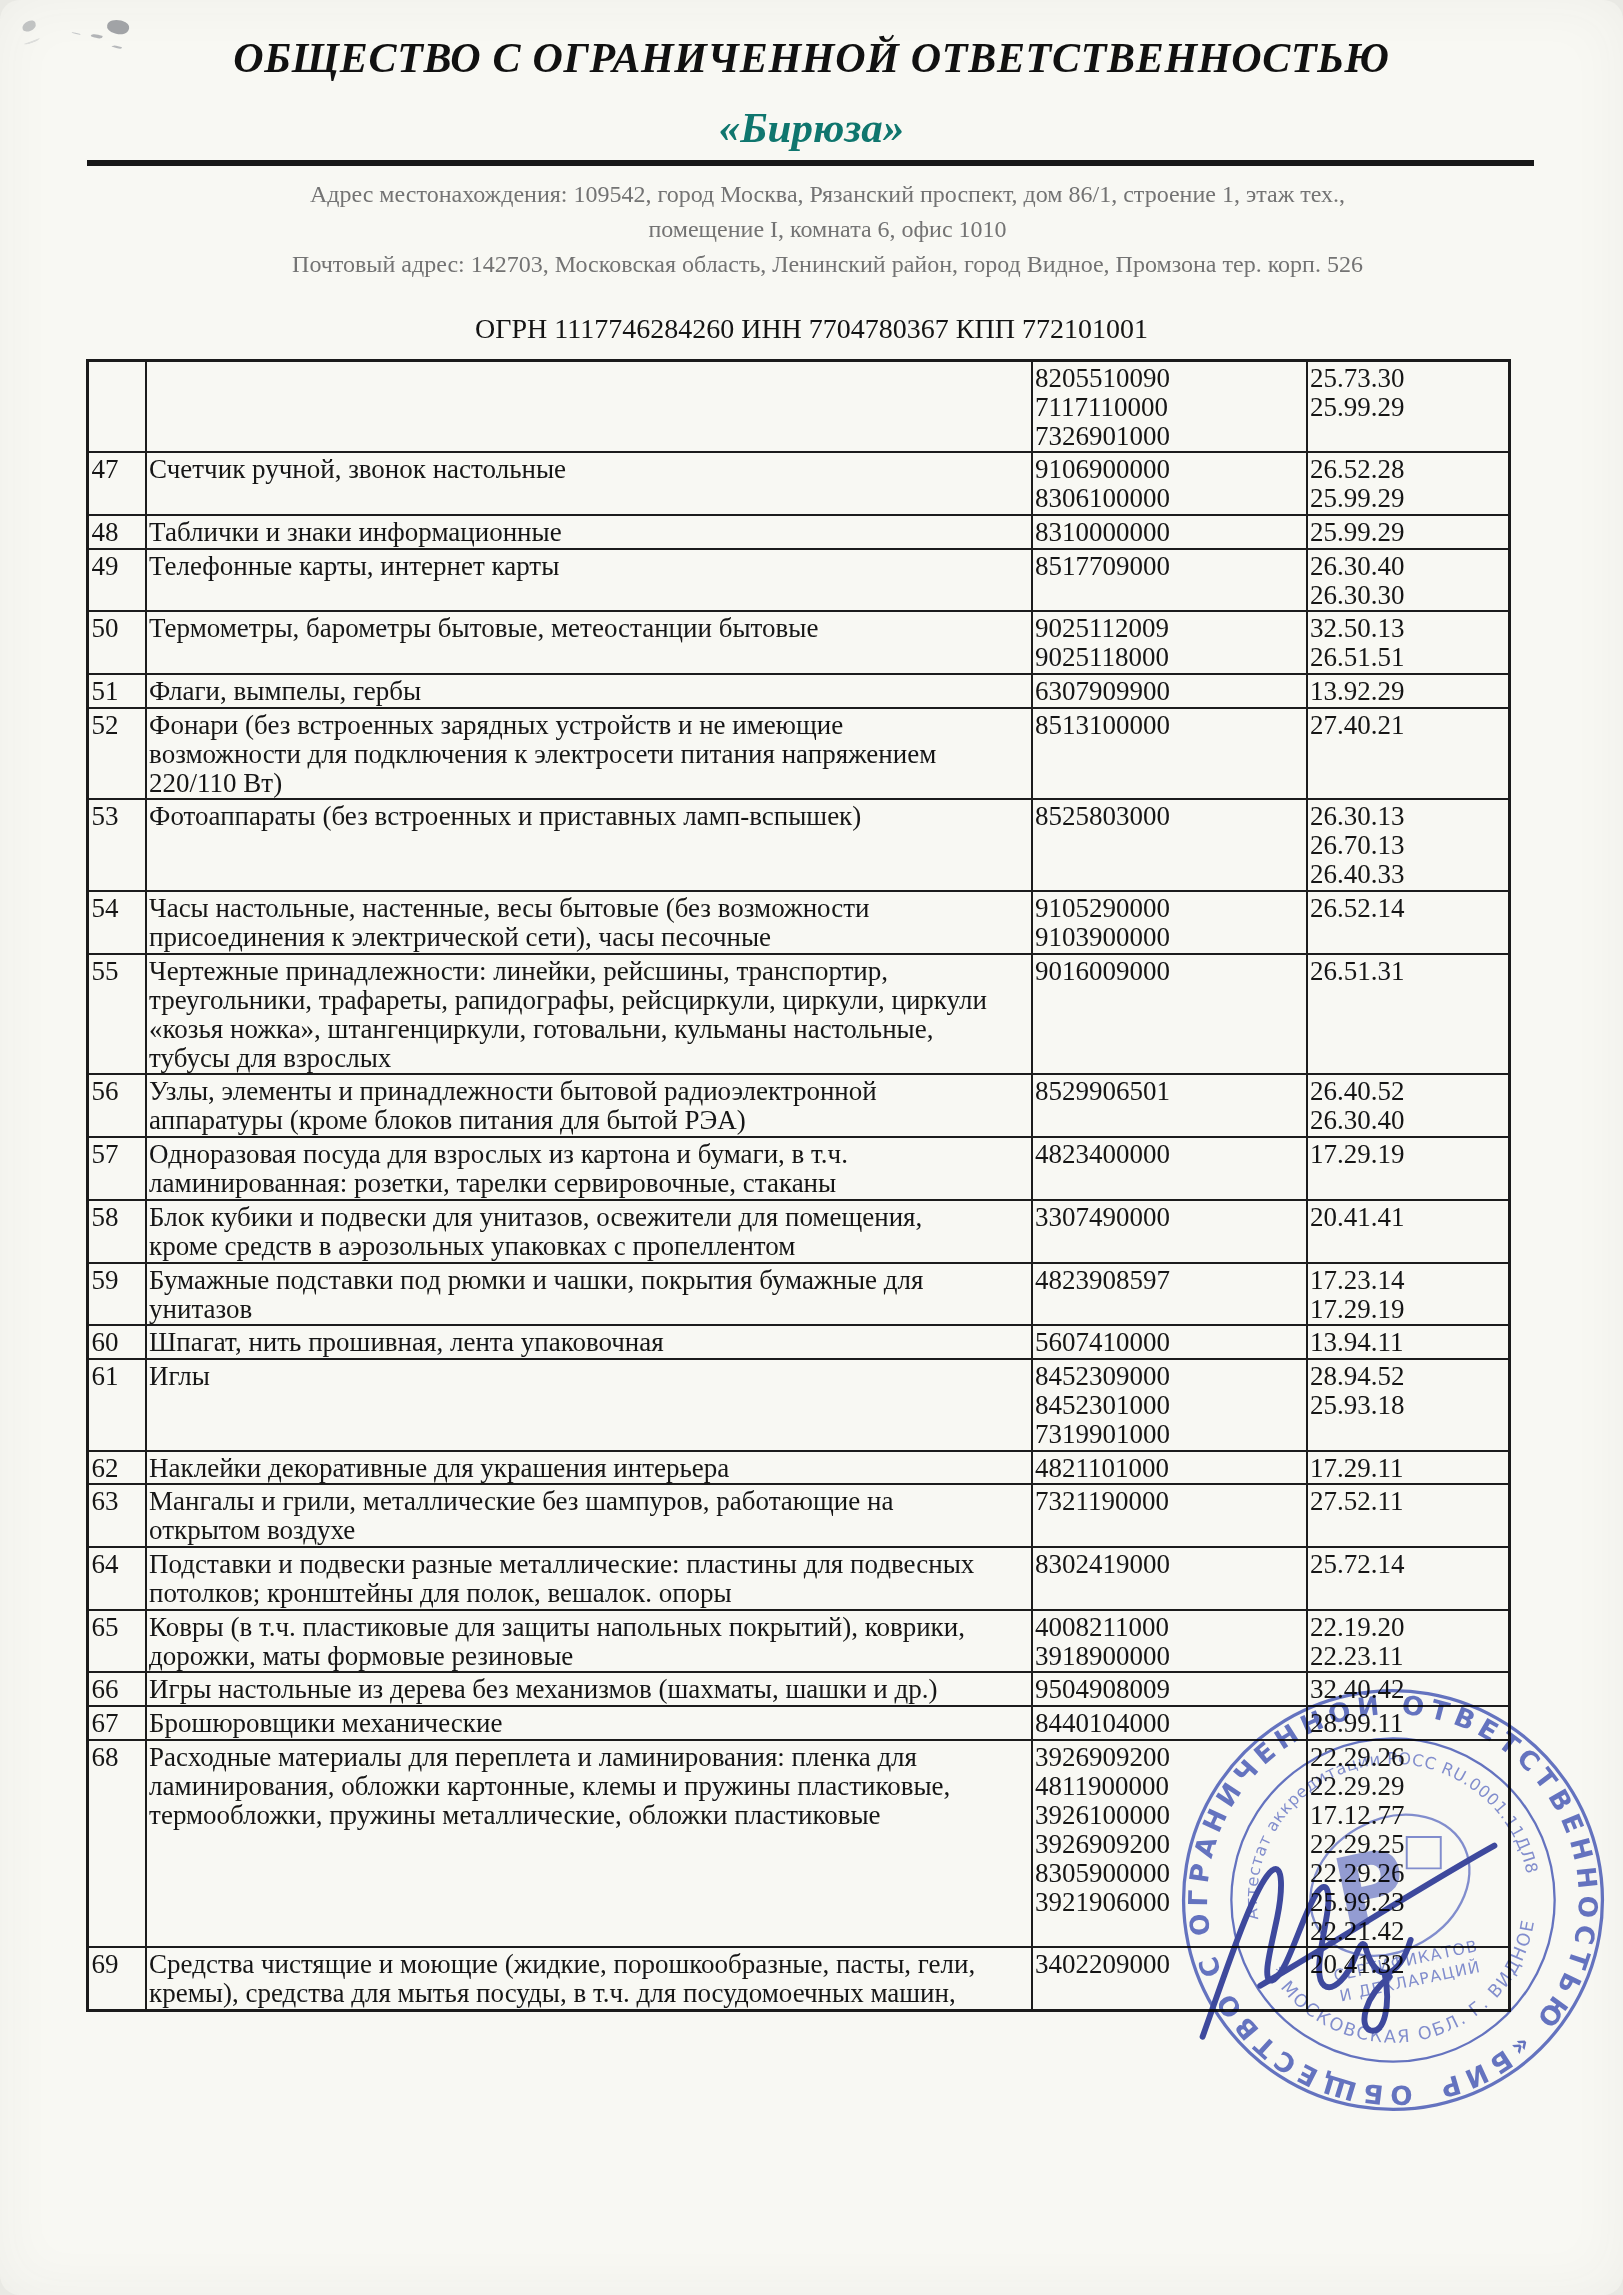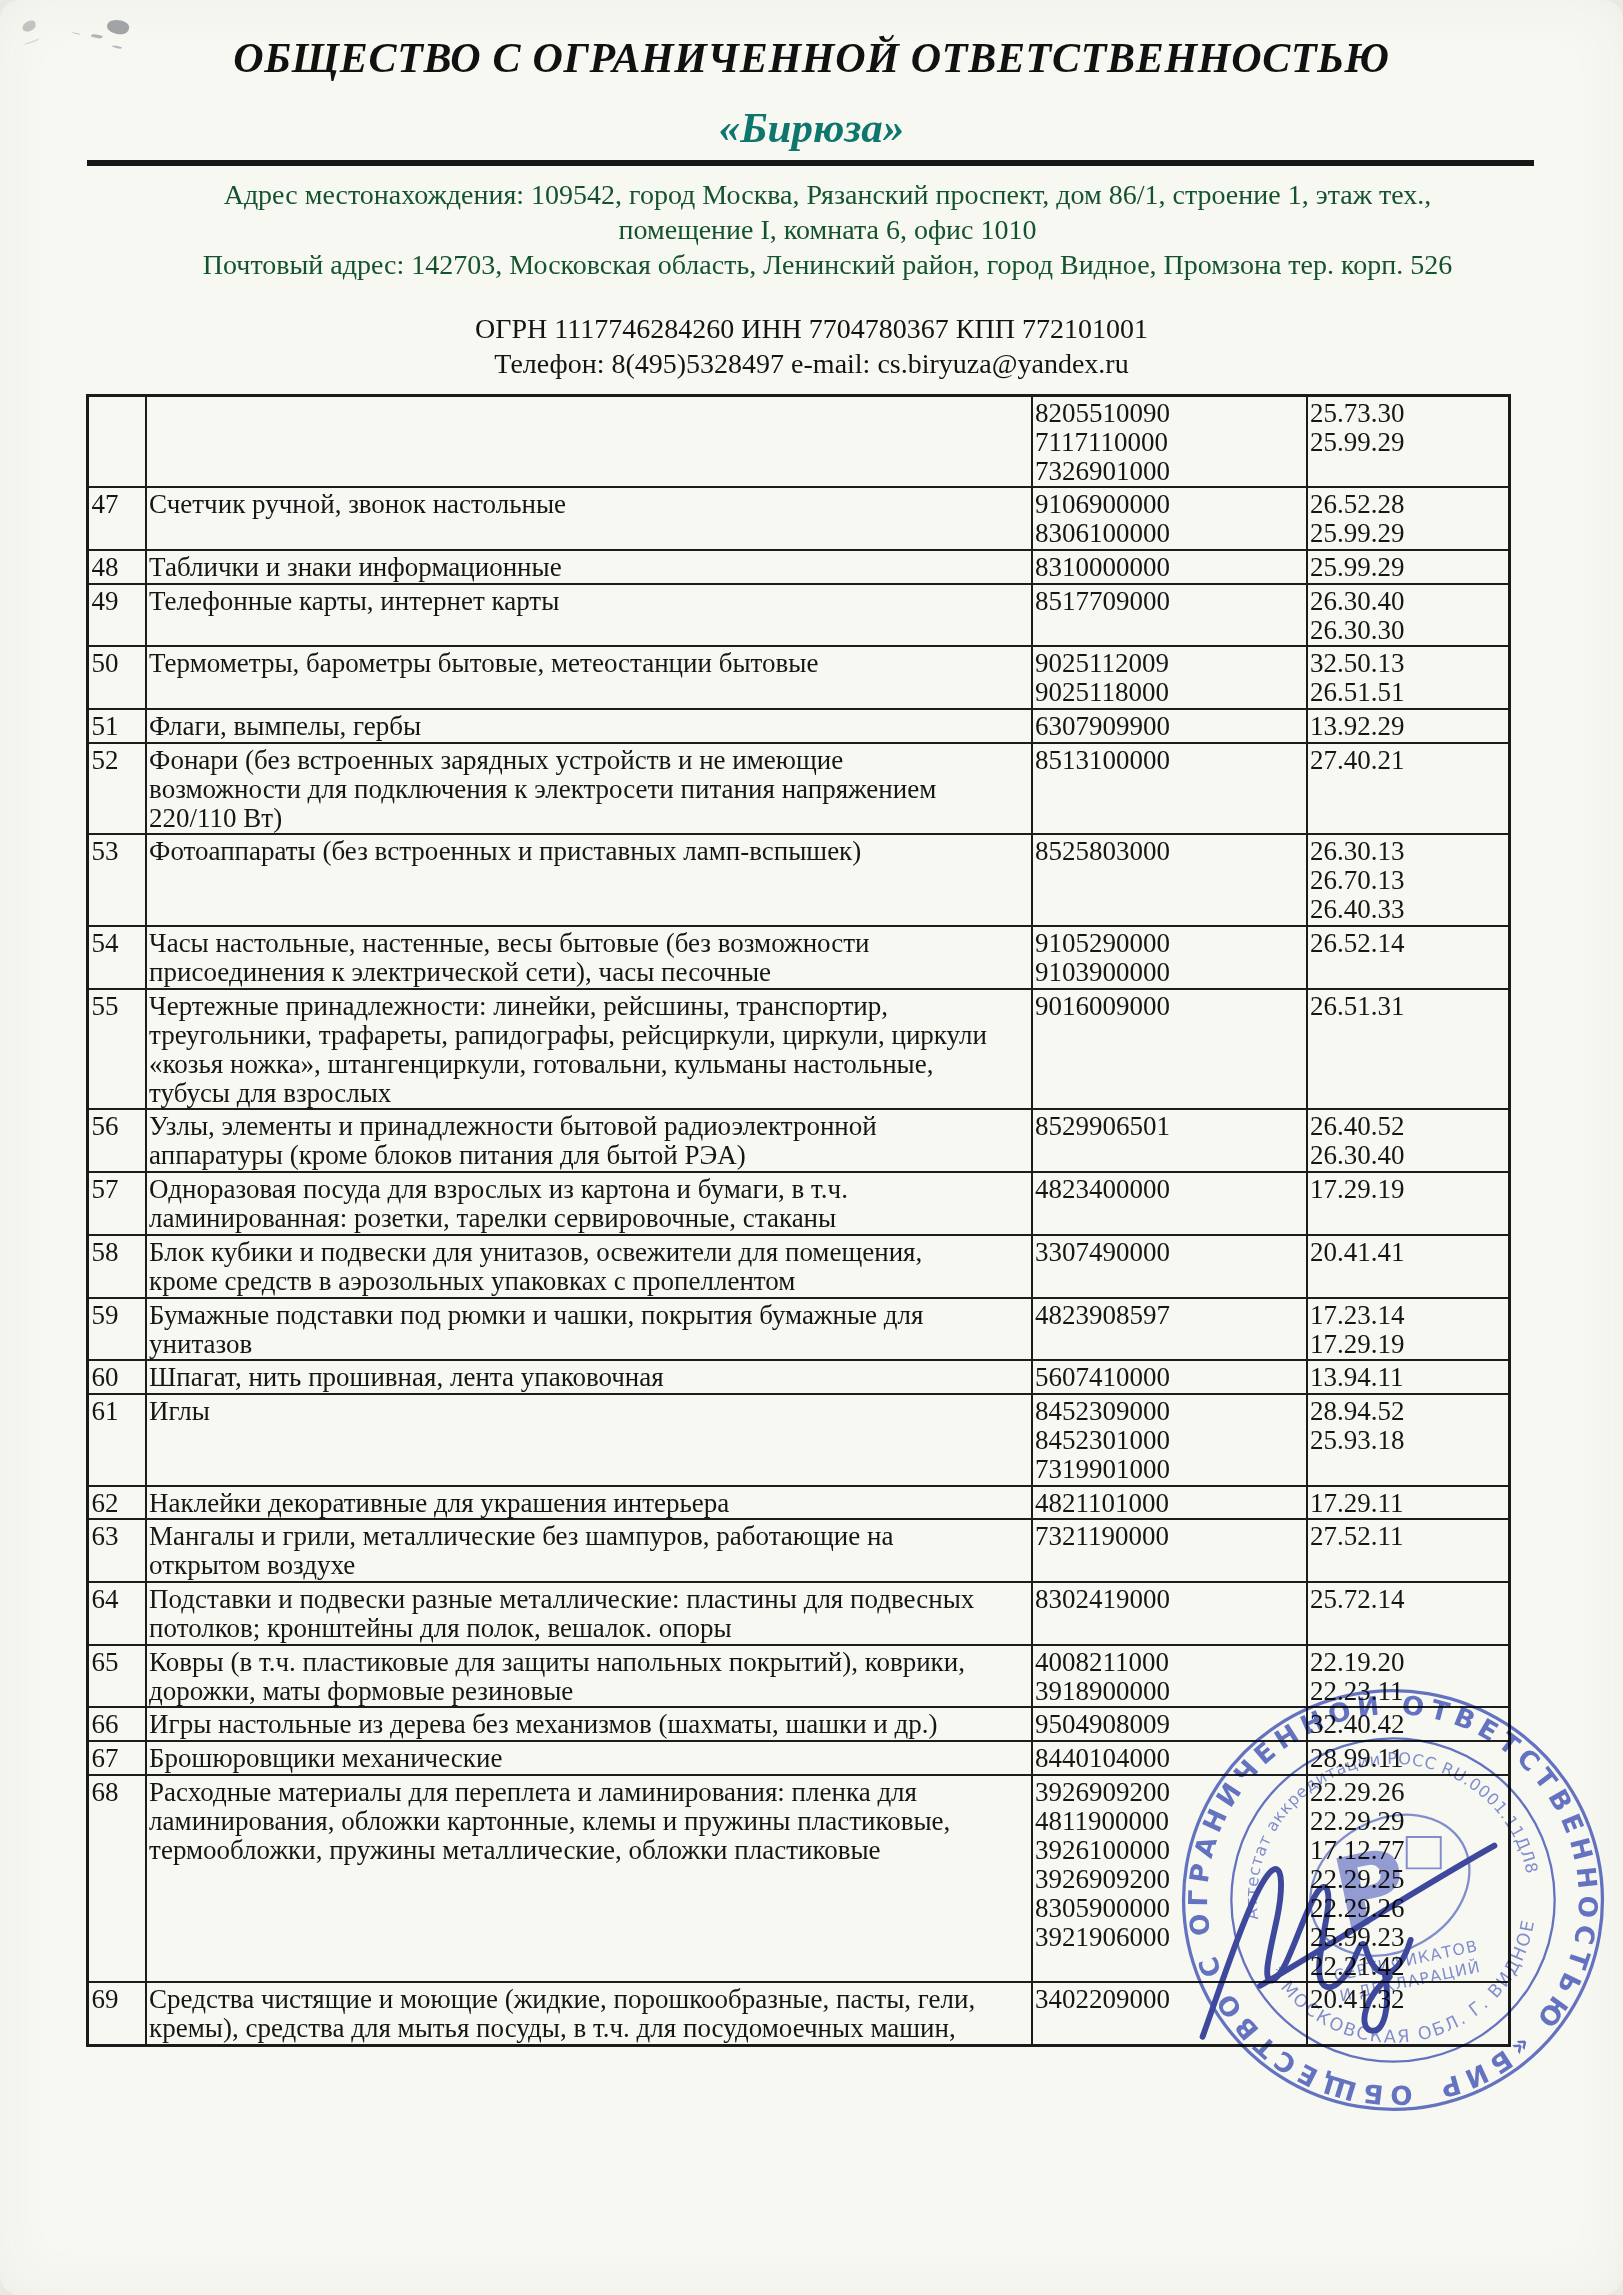--- a/index.html
+++ b/index.html
@@ -26,21 +26,21 @@
   .letterhead{text-align:center;padding-top:33px;}
   .company-type{
     font-size:42px;font-weight:bold;font-style:italic;
     letter-spacing:0.7px;line-height:50px;color:#111;
   }
   .company-name{
     font-size:43px;font-weight:bold;font-style:italic;
     line-height:47px;margin-top:21px;color:#0f766e;
   }
   .head-rule{height:5.9px;background:#181818;width:1447px;margin:9.2px auto 0 87px;}
-  .addr-line{font-size:28px;line-height:35px;color:#14532d;margin-left:32px;}
+  .addr-line{font-size:24px;line-height:35px;color:#737373;margin-left:32px;}
   .addr-block{margin-top:10.5px;}
   .reg-line{font-size:28px;line-height:35px;color:#141414;}
   .reg-block{margin-top:29px;}
 
   
   table.products{
     border-collapse:collapse;
     margin:13px 0 0 86px;
     width:1422px;
     table-layout:fixed;
@@ -89,21 +89,20 @@
     <div class="company-type">ОБЩЕСТВО С ОГРАНИЧЕННОЙ ОТВЕТСТВЕННОСТЬЮ</div>
     <div class="company-name">«Бирюза»</div>
     <div class="head-rule"></div>
     <div class="addr-block">
       <div class="addr-line">Адрес местонахождения: 109542, город Москва, Рязанский проспект, дом 86/1, строение 1, этаж тех.,</div>
       <div class="addr-line">помещение I, комната 6, офис 1010</div>
       <div class="addr-line">Почтовый адрес: 142703, Московская область, Ленинский район, город Видное, Промзона тер. корп. 526</div>
     </div>
     <div class="reg-block">
       <div class="reg-line">ОГРН 1117746284260 ИНН 7704780367 КПП 772101001</div>
-      <div class="reg-line">Телефон: 8(495)5328497 e-mail: cs.biryuza@yandex.ru</div>
     </div>
   </div>
 
   <table class="products">
     <colgroup>
       <col style="width:58px">
       <col style="width:886px">
       <col style="width:275px">
       <col style="width:203px">
     </colgroup>

